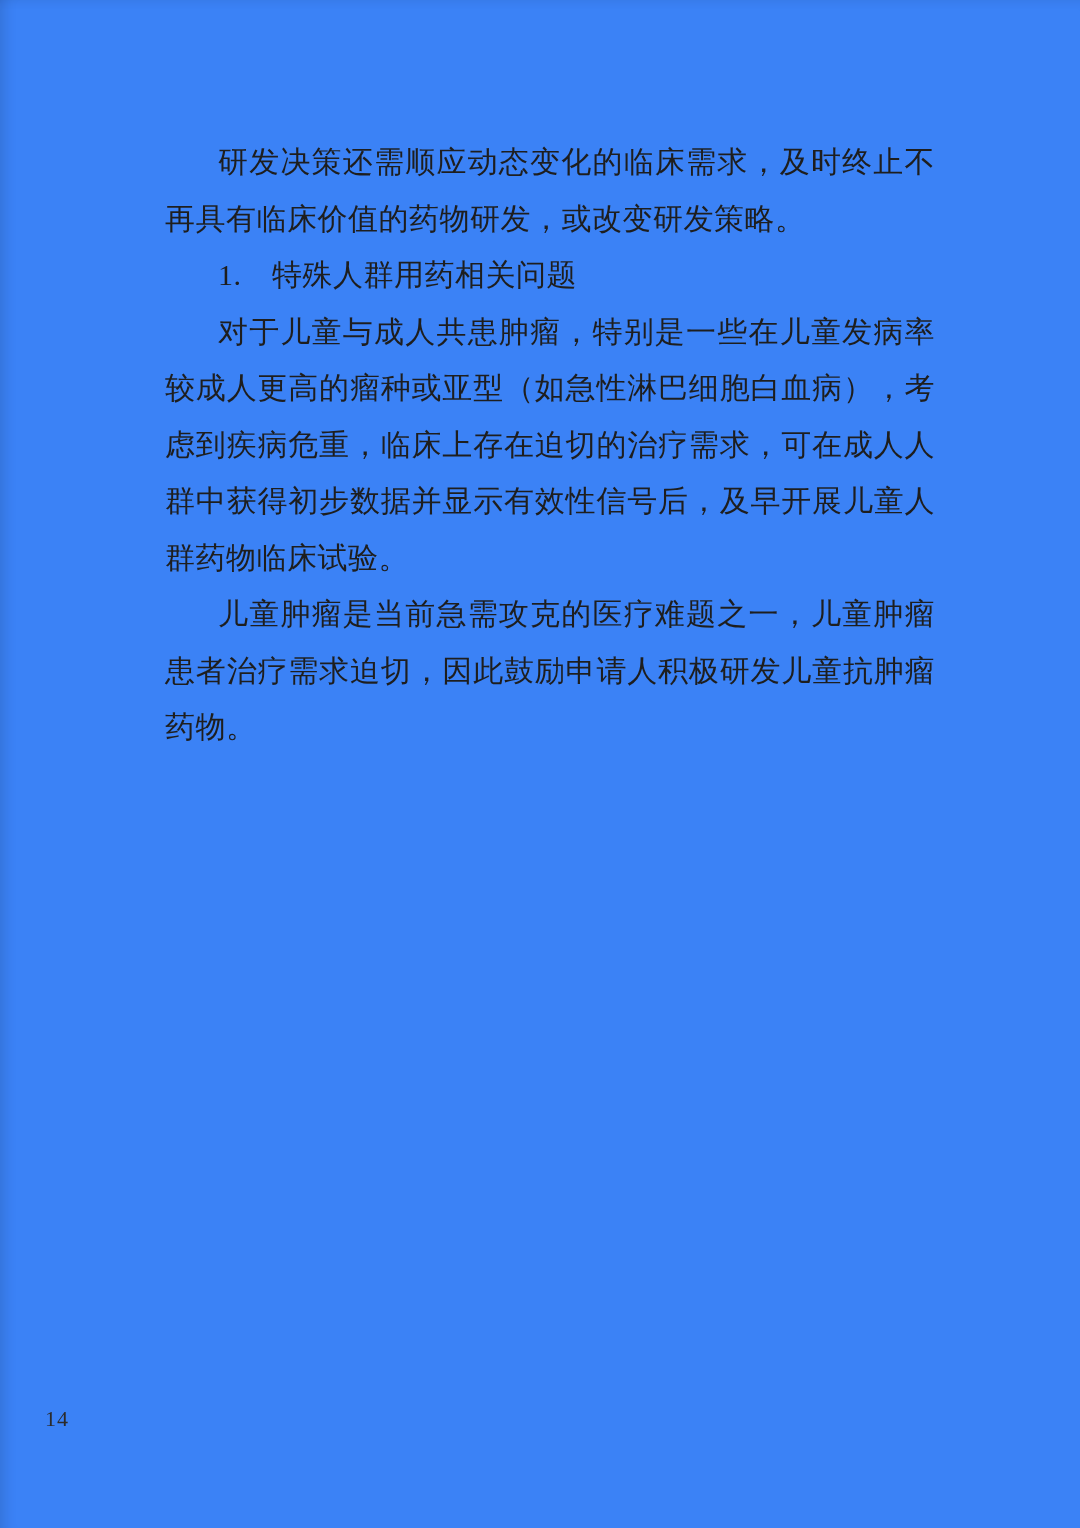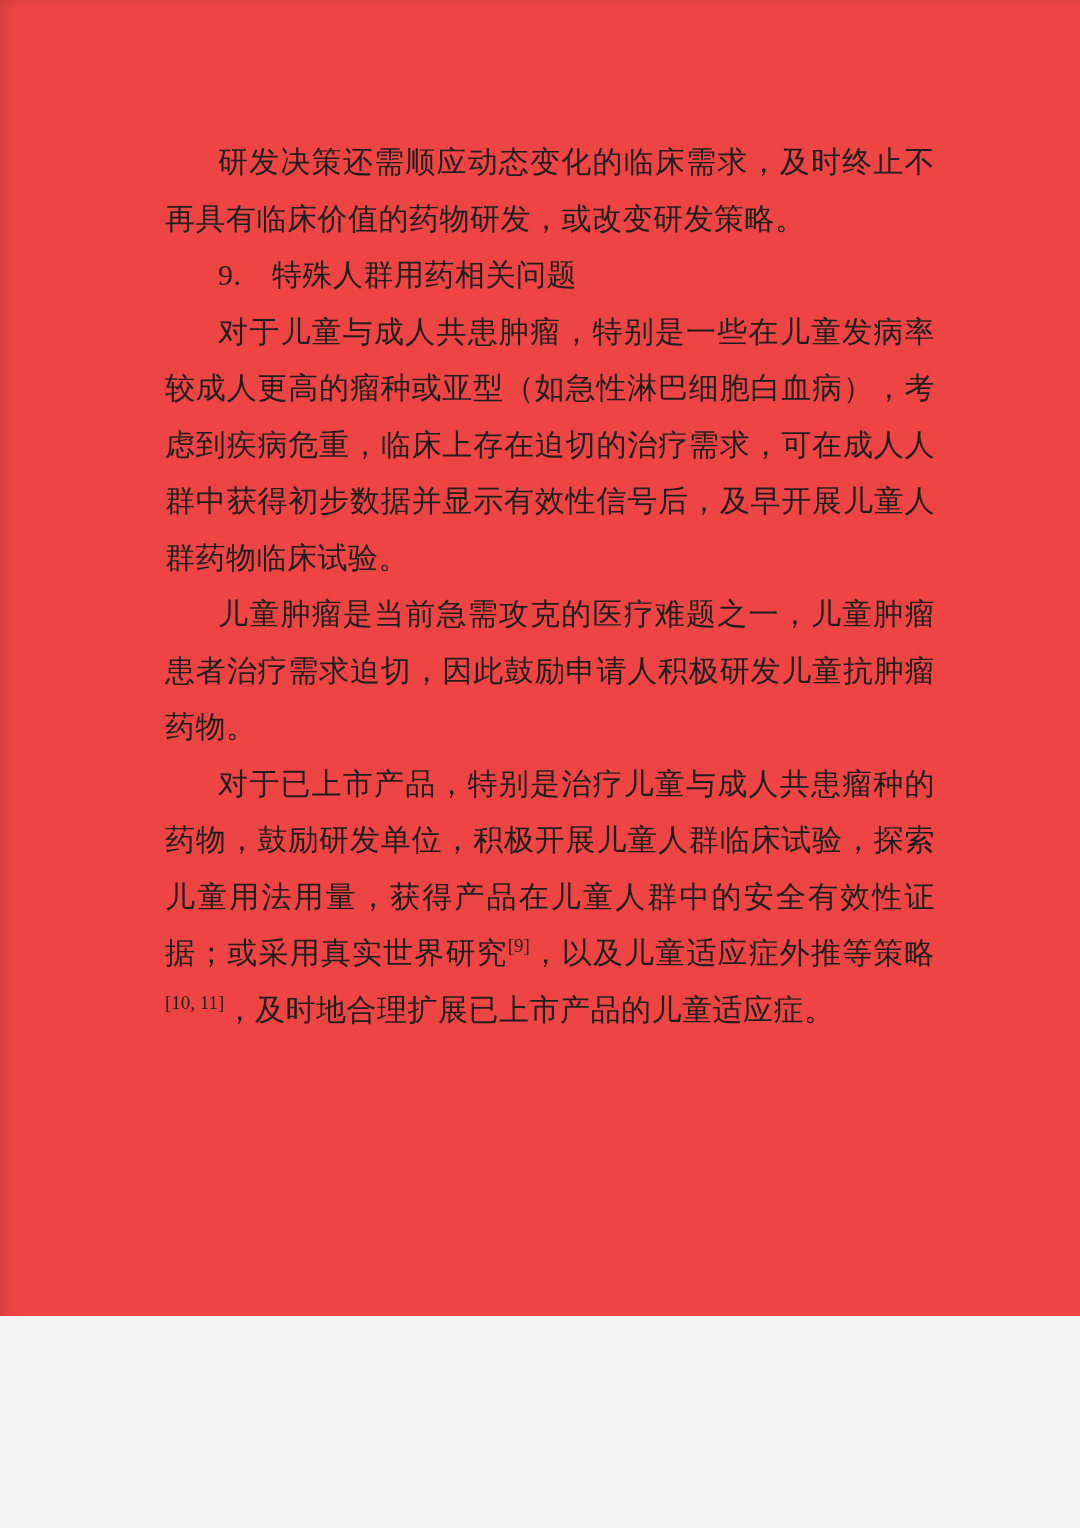--- a/index.html
+++ b/index.html
@@ -8,22 +8,22 @@
   }
   body {
     width: 1080px;
     height: 1528px;
     background: #f4f4f4;
     font-family: "Liberation Serif", "DejaVu Serif", serif;
   }
   .page {
     position: relative;
     width: 1080px;
-    height: 1316px;
-    background: #ef4444;
+    height: 1528px;
+    background: #3b82f6;
     color: #1e1e1e;
     overflow: hidden;
     
     box-shadow: inset 16px 0 14px -12px rgba(0,0,0,0.13),
                 inset 0 10px 10px -8px rgba(0,0,0,0.07);
   }
   .doc-body {
     position: absolute;
     top: 134px;
     left: 165px;
@@ -58,23 +58,22 @@
     letter-spacing: 1px;
   }
 </style>
 </head>
 <body>
 
 <div class="page">
 
   <main class="doc-body">
       <p class="block paragraph"><span>研发决策还需顺应动态变化的临床需求，及时终止不再具有临床价值的药物研发，或改变研发策略。</span></p>
-      <p class="block heading"><span>9.　特殊人群用药相关问题</span></p>
+      <p class="block heading"><span>1.　特殊人群用药相关问题</span></p>
       <p class="block paragraph"><span>对于儿童与成人共患肿瘤，特别是一些在儿童发病率较成人更高的瘤种或亚型（如急性淋巴细胞白血病），考虑到疾病危重，临床上存在迫切的治疗需求，可在成人人群中获得初步数据并显示有效性信号后，及早开展儿童人群药物临床试验。</span></p>
       <p class="block paragraph"><span>儿童肿瘤是当前急需攻克的医疗难题之一，儿童肿瘤患者治疗需求迫切，因此鼓励申请人积极研发儿童抗肿瘤药物。</span></p>
-      <p class="block paragraph"><span>对于已上市产品，特别是治疗儿童与成人共患瘤种的药物，鼓励研发单位，积极开展儿童人群临床试验，探索儿童用法用量，获得产品在儿童人群中的安全有效性证据；或采用真实世界研究</span><sup>[9]</sup><span>，以及儿童适应症外推等策略</span><sup>[10, 11]</sup><span>，及时地合理扩展已上市产品的儿童适应症。</span></p>
     </main>
 
   <footer class="page-footer">
     <span class="page-number">14</span>
   </footer>
 
 </div>
 
 </body></html>

